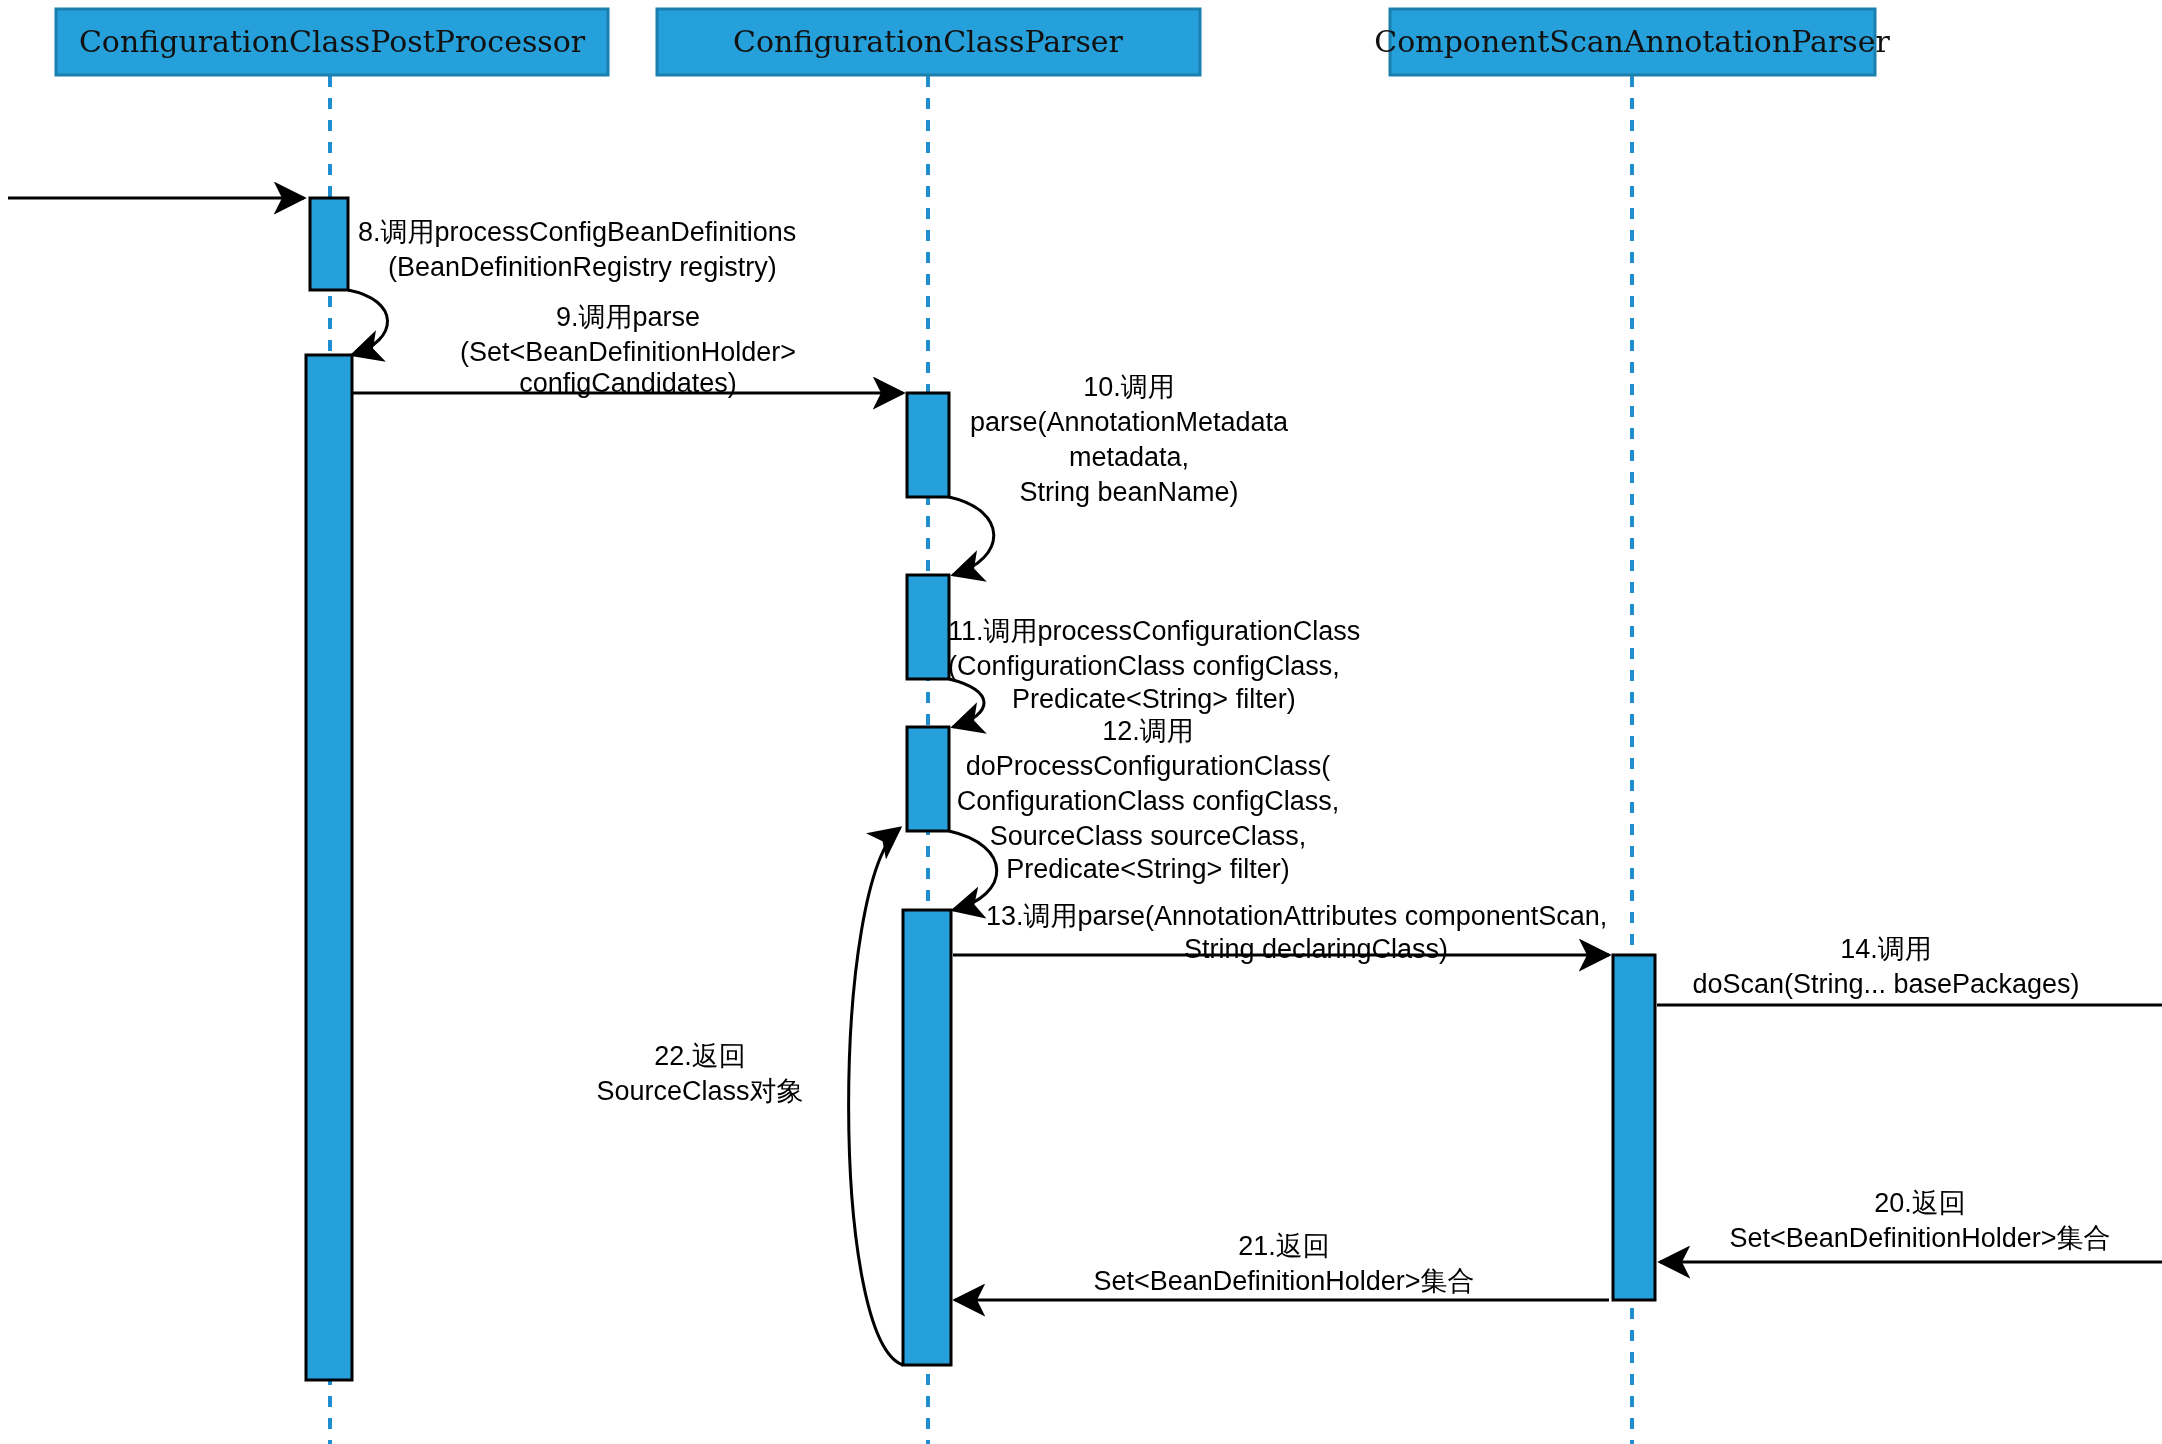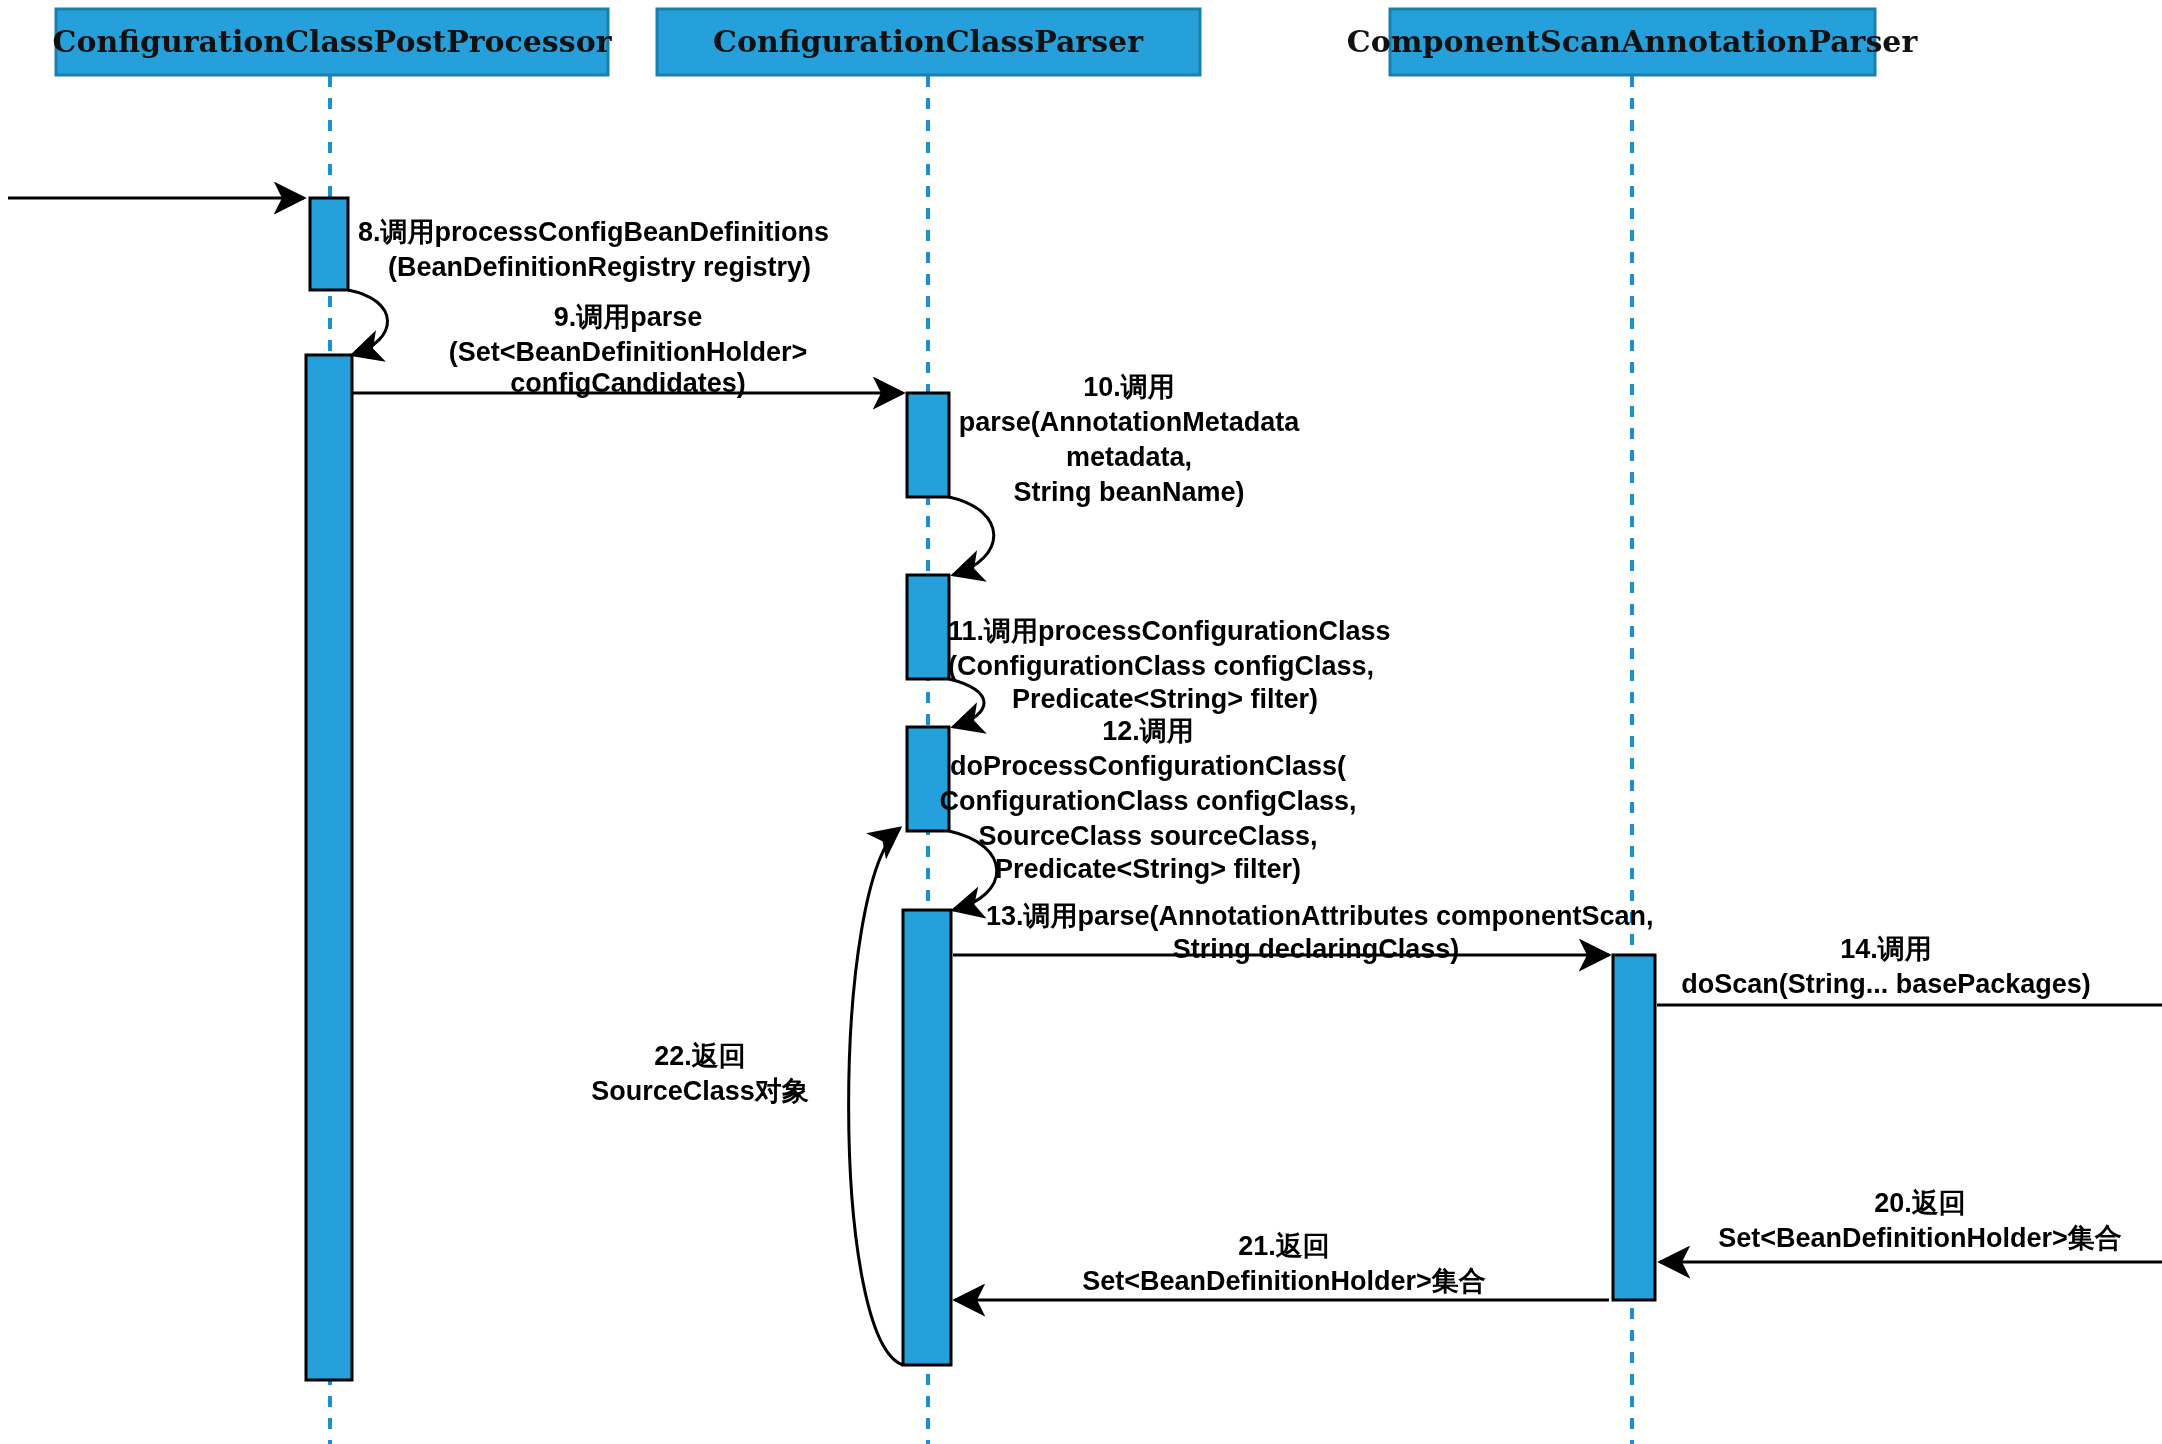--- a/index.html
+++ b/index.html
@@ -10,21 +10,20 @@
   }
   body {
     font-family: "Liberation Sans", sans-serif;
   }
   #canvas-wrap {
     position: relative;
     width: 2162px;
     height: 1444px;
     background: #ffffff;
     overflow: hidden;
-    font-weight: bold;
   }
   svg#diagram {
     position: absolute;
     left: 0;
     top: 0;
     width: 2162px;
     height: 1444px;
     display: block;
   }
   .participant-box {

